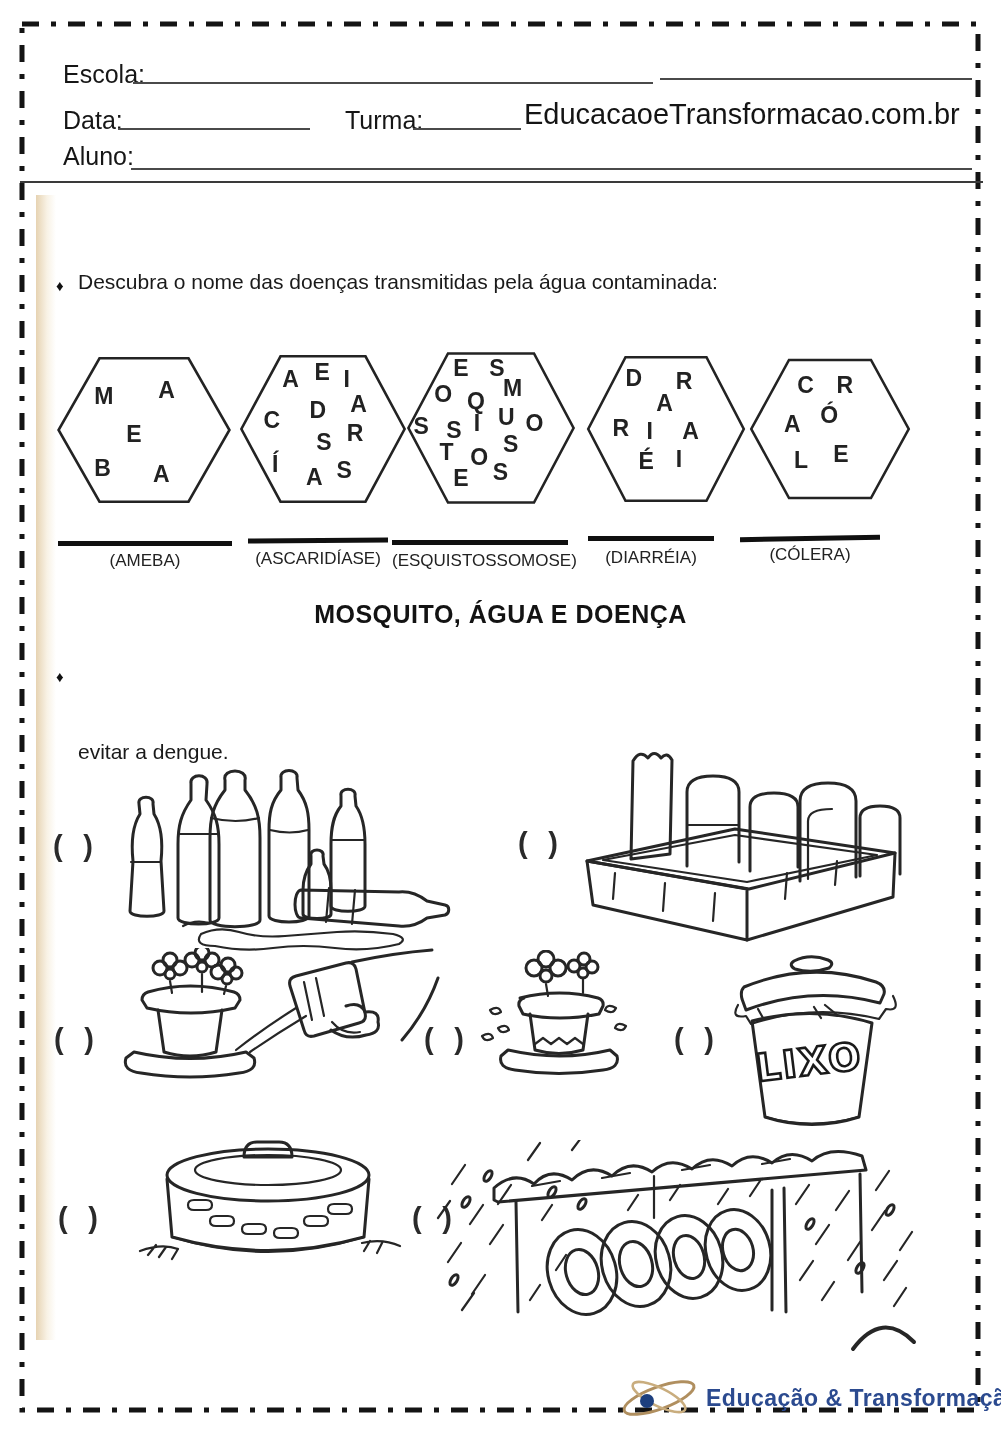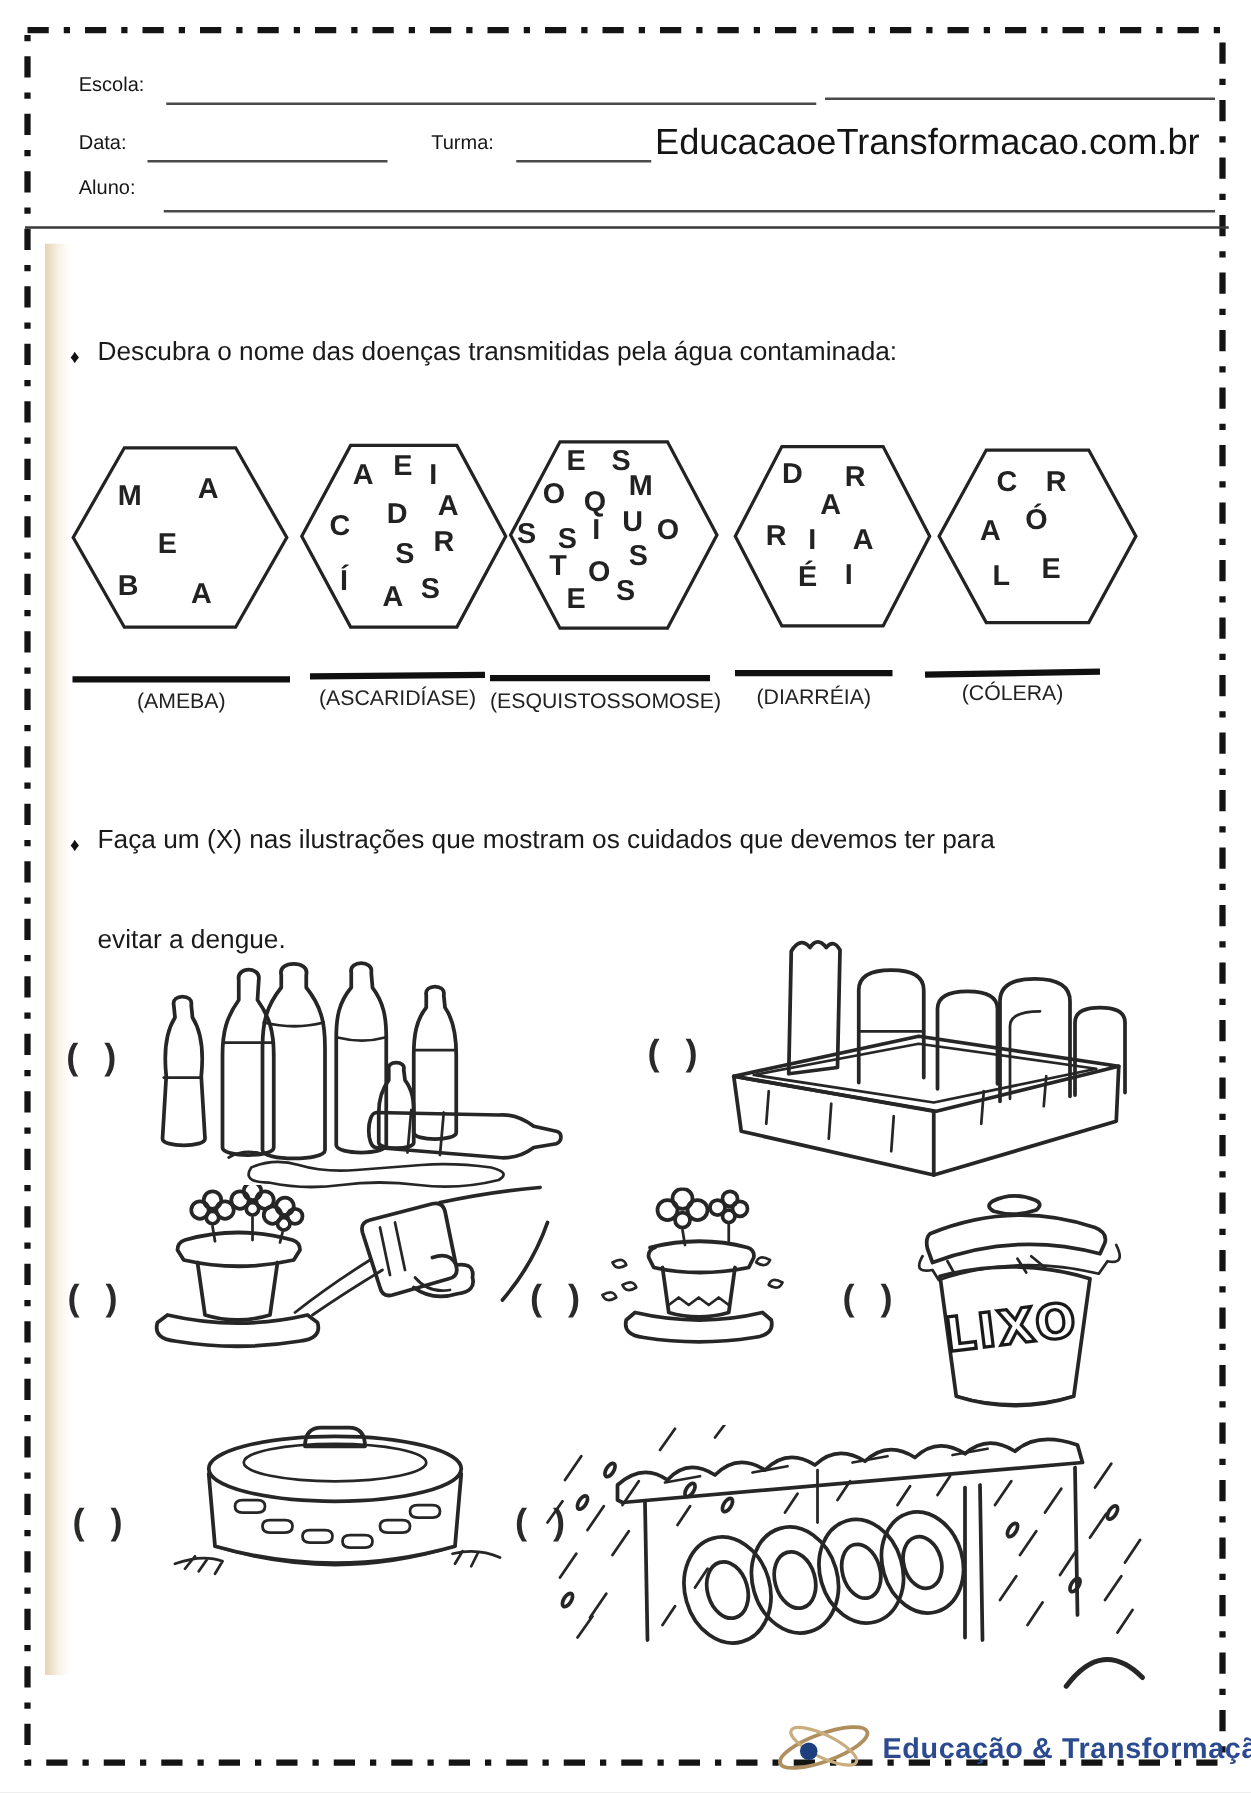--- a/index.html
+++ b/index.html
@@ -1,21 +1,21 @@
 <!DOCTYPE html>
 <html><head>
 <meta charset="utf-8">
 <style>
   html,body{margin:0;padding:0;background:#fff;}
   .page{position:relative;width:1001px;height:1434px;background:#fff;outline:1px solid #bbb;
         font-family:"Liberation Sans",sans-serif;color:#1c1c1c;overflow:hidden;}
   .abs{position:absolute;}
   .scan-strip{left:36px;top:195px;width:20px;height:1145px;
         background:linear-gradient(90deg,rgba(222,196,152,.75),rgba(238,222,190,.4) 55%,rgba(255,255,255,0));}
-  .fld-label{font-size:16px;color:#161616;}
+  .fld-label{font-size:25px;color:#161616;}
   .fld-line{height:0;border-bottom:2px solid #4a4a4a;}
   .watermark{font-size:29px;font-weight:500;color:#141414;letter-spacing:0;white-space:nowrap;}
   .divider{height:0;border-bottom:2px solid #3a3a3a;}
   .ws-title{font-family:"DejaVu Sans",sans-serif;font-size:50px;font-weight:bold;letter-spacing:-1px;color:#18130e;
         text-shadow:1.6px 0 #18130e,-1.6px 0 #18130e,0 1.2px #18130e,0 -1.2px #18130e;white-space:nowrap;}
   .bullet{font-size:15px;color:#111;}
   .instr{font-size:21px;color:#1a1a1a;white-space:nowrap;}
   .hex{position:absolute;}
   .hex svg{position:absolute;left:0;top:0;width:100%;height:100%;}
   .hex-letter{position:absolute;font-size:23px;font-weight:bold;color:#222;font-family:"Liberation Sans",sans-serif;}
@@ -143,23 +143,23 @@
 
   <div class="ans-line" style="left:392px;top:540px;width:176px;"></div>
   <span class="ans-label" style="left:392px;top:551px;width:176px;text-align:right;">(ESQUISTOSSOMOSE)</span>
 
   <div class="ans-line" style="left:588px;top:536px;width:126px;"></div>
   <span class="ans-label" style="left:588px;top:548px;width:126px;">(DIARRÉIA)</span>
 
   <div class="ans-line" style="left:740px;top:536px;width:140px;transform:rotate(-1deg);"></div>
   <span class="ans-label" style="left:740px;top:545px;width:140px;">(CÓLERA)</span>
 
+  <div class="abs subtitle" style="left:0;top:600px;">MOSQUITO, ÁGUA E DOENÇA</div>
 
   <span class="abs bullet" style="left:56px;top:668px;">♦</span>
-  <span class="abs instr" style="left:78px;top:660px;">Faça um (X) nas ilustrações que mostram os cuidados que devemos ter para</span>
   <span class="abs instr" style="left:78px;top:692px;margin-top:48px;">evitar a dengue.</span>
 
   <div class="cbx" style="left:53px;top:830px;">
     <span>(</span>
     <span>)</span>
   </div>
   <div class="cbx" style="left:518px;top:827px;">
     <span>(</span>
     <span>)</span>
   </div>

